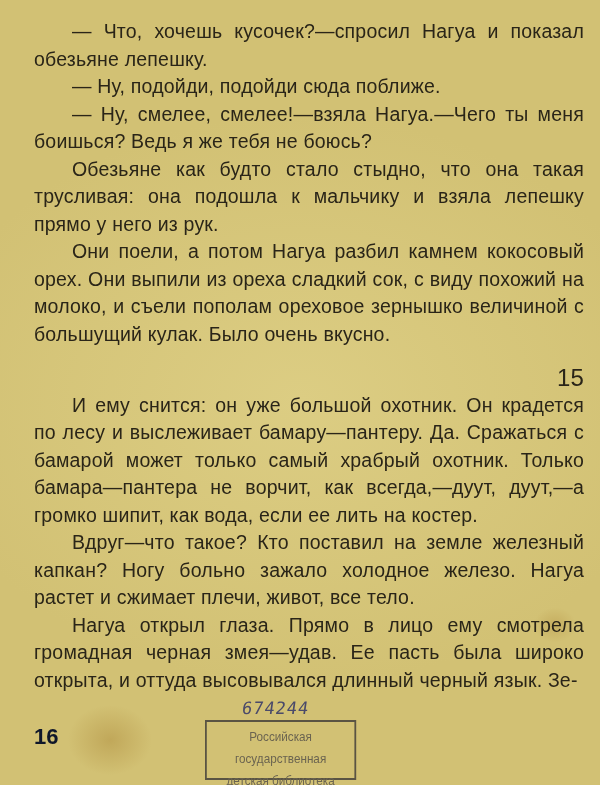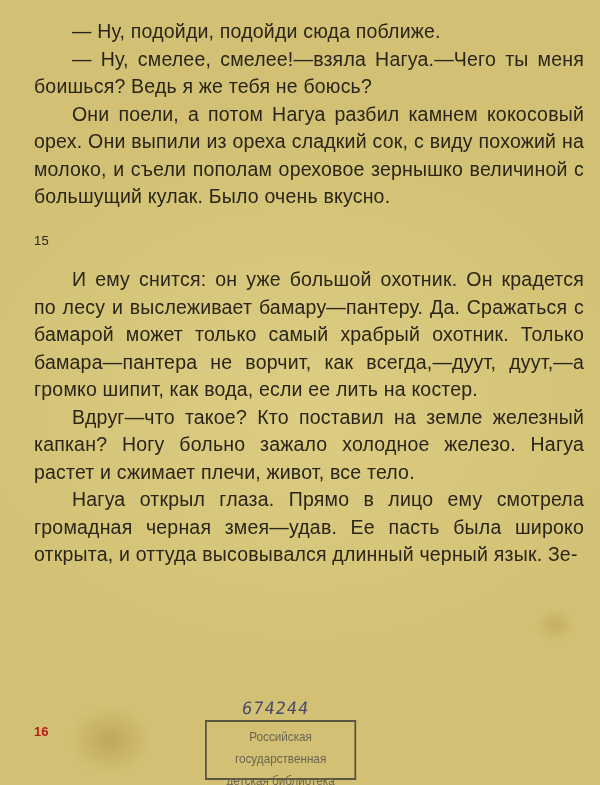--- a/index.html
+++ b/index.html
@@ -17,28 +17,28 @@
     .page { position: absolute; left: 34px; top: 18px; width: 550px; }
     .p {
       font-size: 19.5px;
       line-height: 27.5px;
       text-align: justify;
       text-indent: 38px;
       margin: 0;
       letter-spacing: 0.2px;
     }
     .chapter {
-      text-align: left;
-      font-size: 13px;
-      margin: 16px 0 12px 0;
+      text-align: right;
+      font-size: 24px;
+      margin: 16px 0 0 0;
       text-indent: 0;
     }
     .page-number {
       position: absolute; left: 34px; top: 724px;
-      font-size: 13px; font-weight: bold; color: #b91c1c;
+      font-size: 22px; font-weight: bold; color: #0f172a;
     }
     .handwritten {
       position: absolute; left: 242px; top: 698px;
       font-family: "DejaVu Sans Mono", monospace;
       font-size: 17px; color: #4a4a6a; letter-spacing: 1px;
       transform: skewX(-8deg);
     }
     .stamp {
       position: absolute; left: 205px; top: 720px;
       width: 168px; height: 60px;
@@ -50,22 +50,24 @@
       font-size: 13px; line-height: 22px;
       padding-top: 4px;
       transform: scaleX(0.9);
       transform-origin: left;
     }
   </style>
 </head>
 <body>
 
 <div class="page">
+  <p class="p">— Что, хочешь кусочек?—спросил Нагуа и показал обезьяне лепешку.</p>
   <p class="p">— Ну, подойди, подойди сюда поближе.</p>
   <p class="p">— Ну, смелее, смелее!—взяла Нагуа.—Чего ты меня боишься? Ведь я же тебя не боюсь?</p>
+  <p class="p">Обезьяне как будто стало стыдно, что она такая трусливая: она подошла к мальчику и взяла лепешку прямо у него из рук.</p>
   <p class="p">Они поели, а потом Нагуа разбил камнем кокосовый орех. Они выпили из ореха сладкий сок, с виду похожий на молоко, и съели пополам ореховое зернышко величиной с большущий кулак. Было очень вкусно.</p>
   <p class="p chapter">15</p>
   <p class="p">И ему снится: он уже большой охотник. Он крадется по лесу и выслеживает бамару—пантеру. Да. Сражаться с бамарой может только самый храбрый охотник. Только бамара—пантера не ворчит, как всегда,—дуут, дуут,—а громко шипит, как вода, если ее лить на костер.</p>
   <p class="p">Вдруг—что такое? Кто поставил на земле железный капкан? Ногу больно зажало холодное железо. Нагуа растет и сжимает плечи, живот, все тело.</p>
   <p class="p">Нагуа открыл глаза. Прямо в лицо ему смотрела громадная черная змея—удав. Ее пасть была широко открыта, и оттуда высовывался длинный черный язык. Зе-</p>
 </div>
 
 <div class="page-number">16</div>
 
 <div class="handwritten">674244</div>

